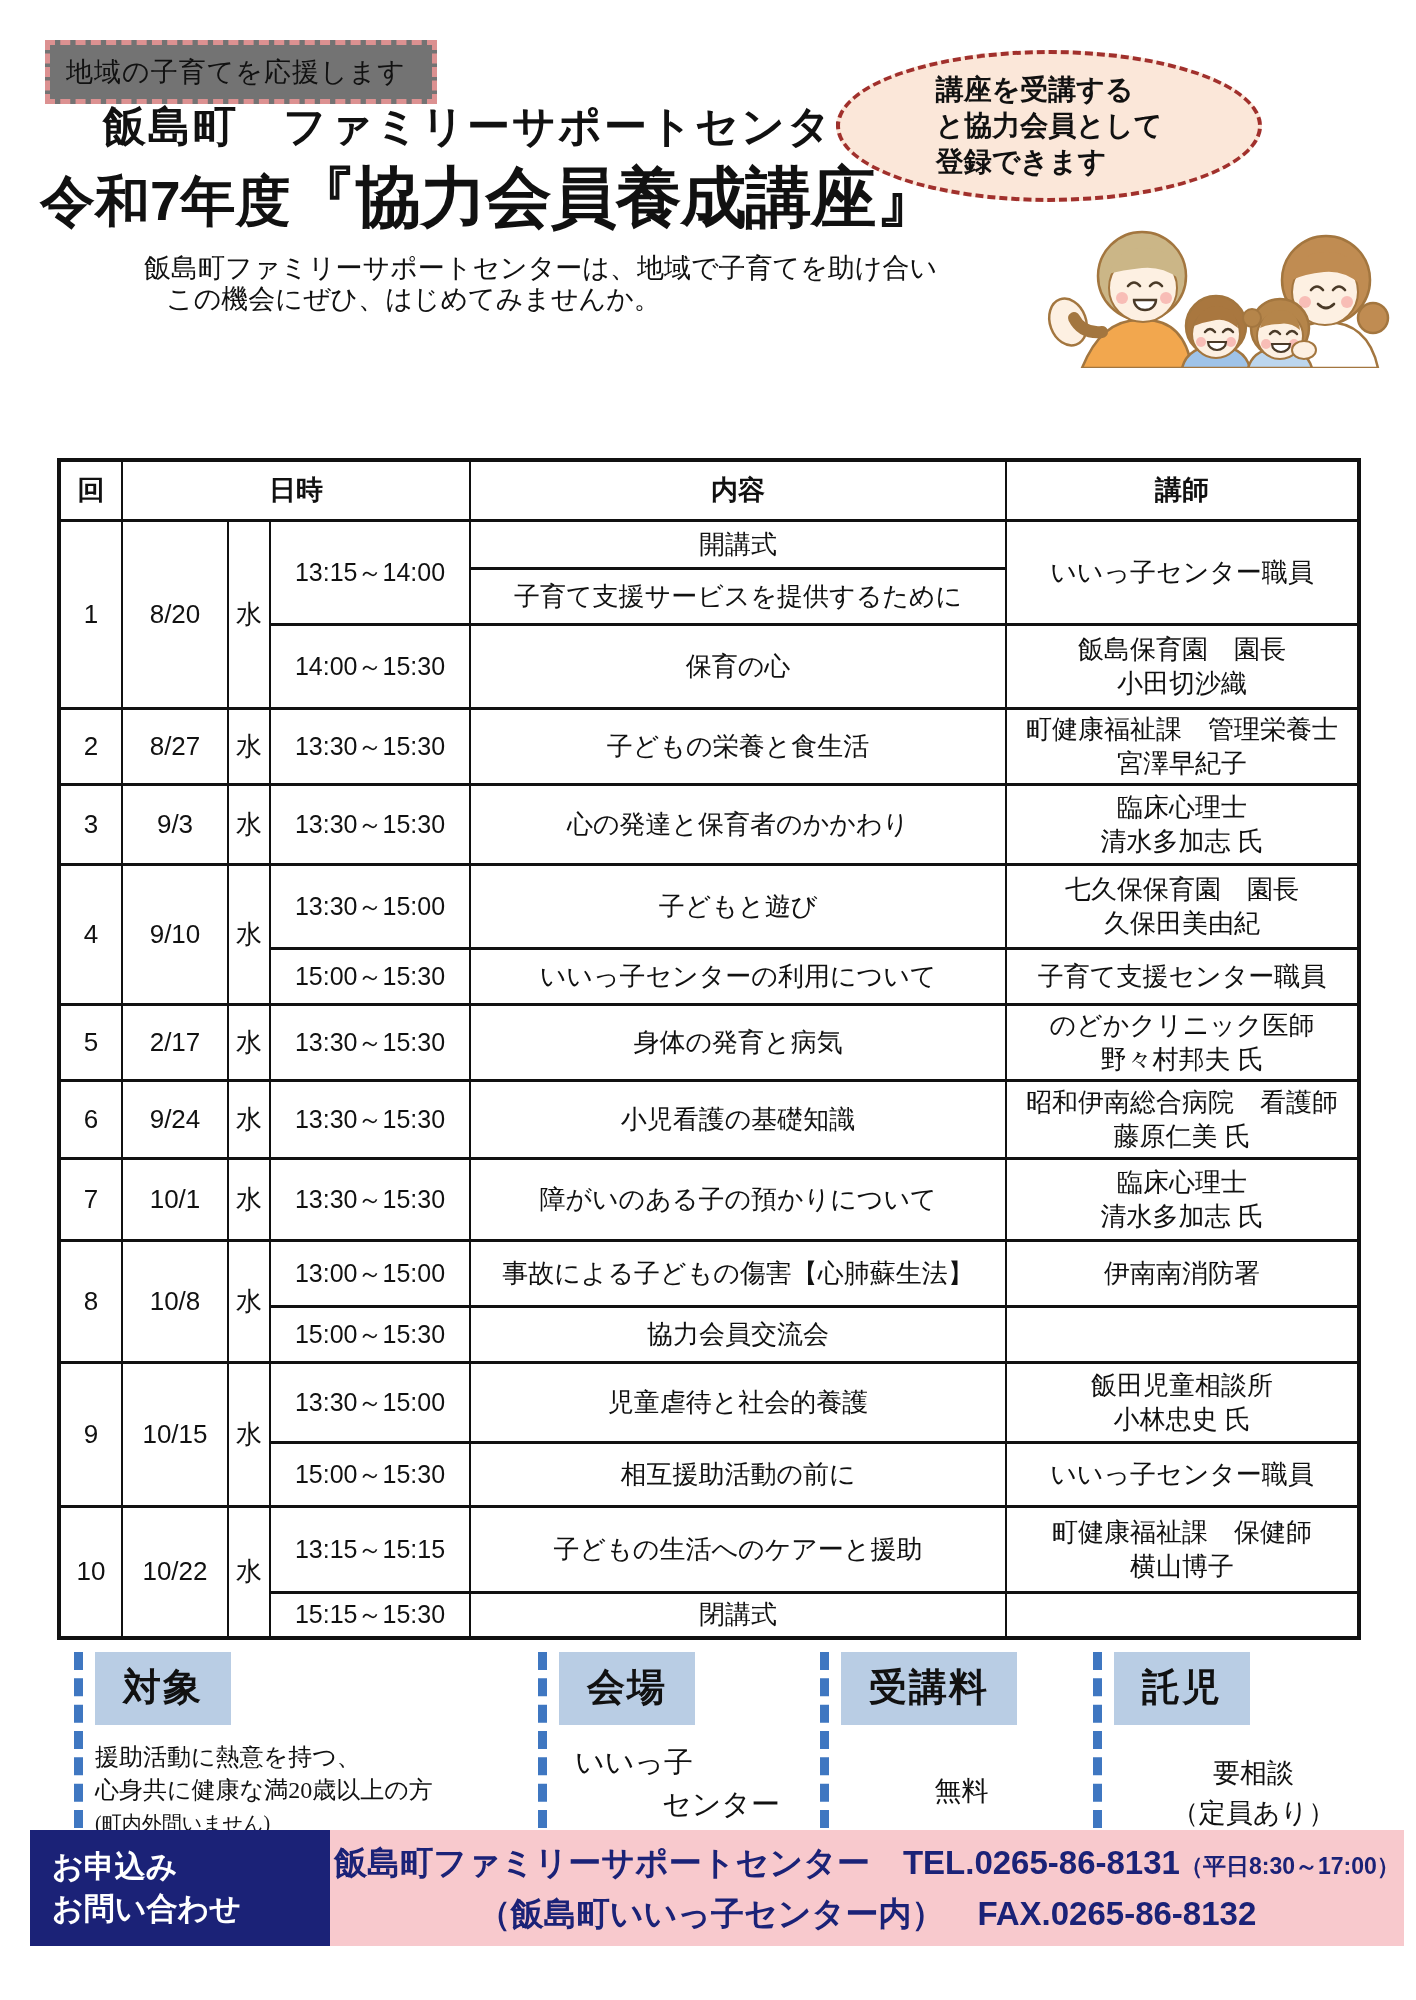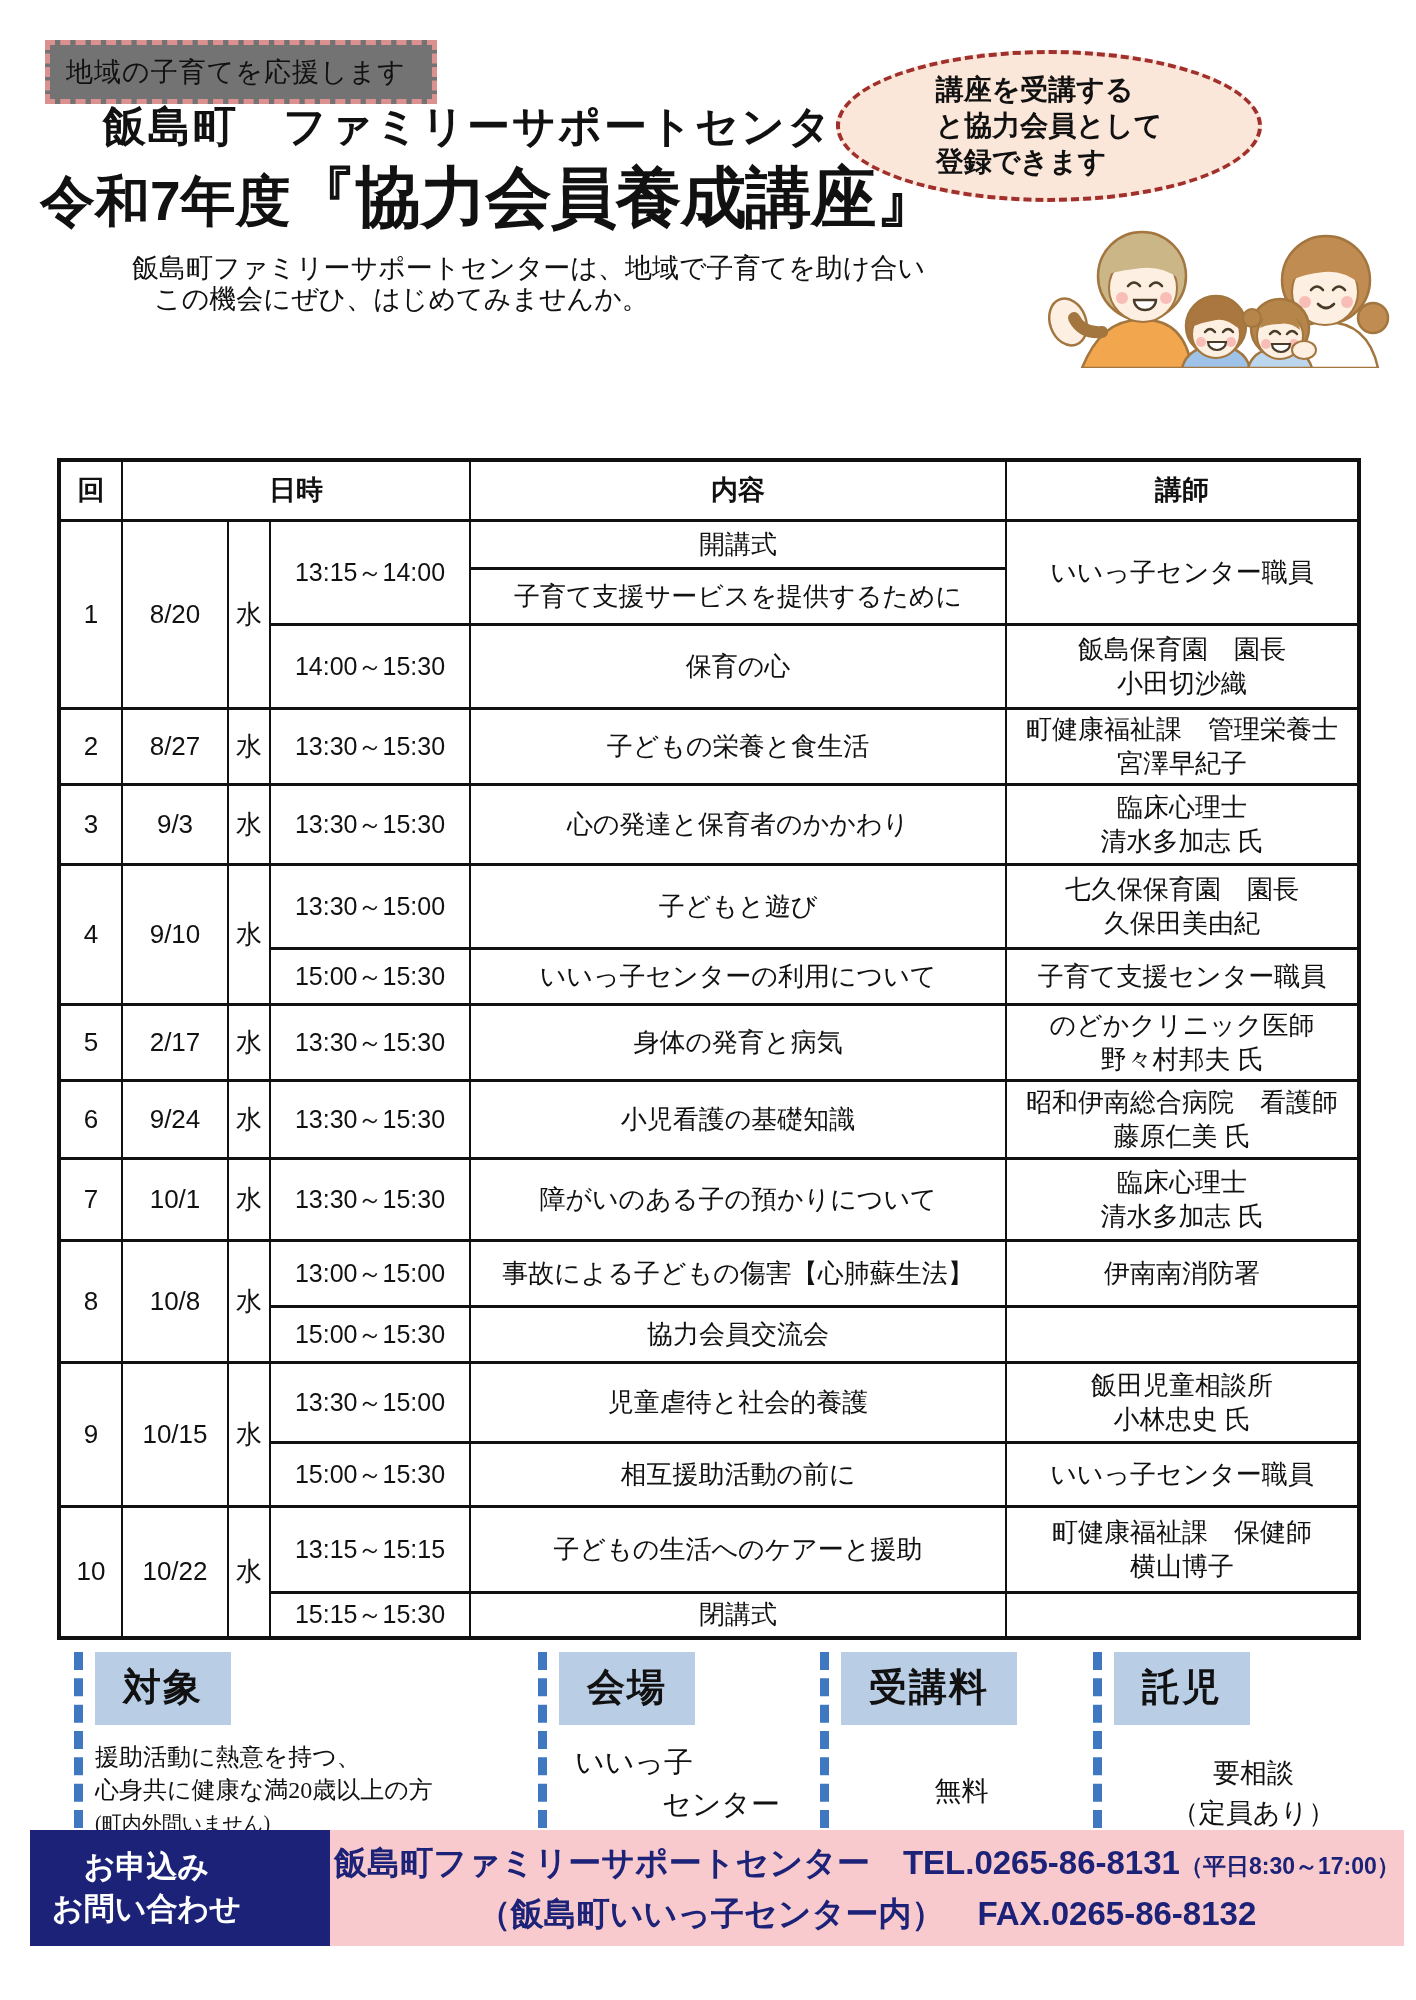--- a/index.html
+++ b/index.html
@@ -11,21 +11,21 @@
   .badge { position:absolute; left:45px; top:40px; width:392px; border:5px dashed #dc9191;
            padding:9px 16px; font-size:27px; letter-spacing:1px; background:#737373; }
 
   
   .org-title { position:absolute; left:103px; top:98px; font-size:43px; font-weight:bold; letter-spacing:2px; }
   .main-title { position:absolute; left:40px; top:153px; font-weight:900; white-space:nowrap; letter-spacing:1px; }
   .main-title .year   { font-size:55px; letter-spacing:0px; }
   .main-title .course { font-size:66px; letter-spacing:-1px; }
 
   
-  .intro { position:absolute; left:96px; top:253px; font-size:27px; line-height:31px; }
+  .intro { position:absolute; left:108px; top:253px; font-size:27px; line-height:31px; }
   .intro .ind1 { padding-left:36px; }
   .intro .ind3 { padding-left:58px; }
 
   
   .bubble { position:absolute; left:836px; top:50px; width:426px; height:152px;
             background:#fbe7d9; border:4px dashed #a1302c; border-radius:50%;
             display:flex; align-items:center; justify-content:center; }
   .bubble-text { font-size:28px; font-weight:bold; line-height:36px; white-space:pre-line; }
 
   
@@ -54,21 +54,21 @@
   .ib-care   { left:1093px; width:300px; }
   .ib-target .info-body { font-size:24px; }
   .ib-target .note { font-size:20px; }
   .ib-venue .info-body { font-size:29px; white-space:pre-line; line-height:42px; padding-left:16px; }
   .ib-fee .info-body { text-align:center; margin-top:50px; font-size:27px; }
   .ib-care .info-body { text-align:center; margin-top:28px; font-size:27px; white-space:pre-line; line-height:40px; }
 
   
   .footer { position:absolute; left:30px; top:1830px; width:1374px; height:116px; display:flex; }
   .footer-label { width:300px; background:#1b2277; color:#fff; font-size:31px; font-weight:bold;
-                  display:flex; align-items:center; padding-left:22px; line-height:42px; white-space:pre-line;text-align:center; }
+                  display:flex; align-items:center; padding-left:22px; line-height:42px; white-space:pre-line; }
   .footer-body { flex:1; background:#f8c9cd; color:#1b2277; font-weight:bold;
                  display:flex; flex-direction:column; justify-content:center; align-items:center; }
   .footer-line { font-size:33px; line-height:48px; white-space:nowrap; }
   .footer-small { font-size:23px; }
 </style>
 </head>
 <body>
 
 <div id="page">
 

